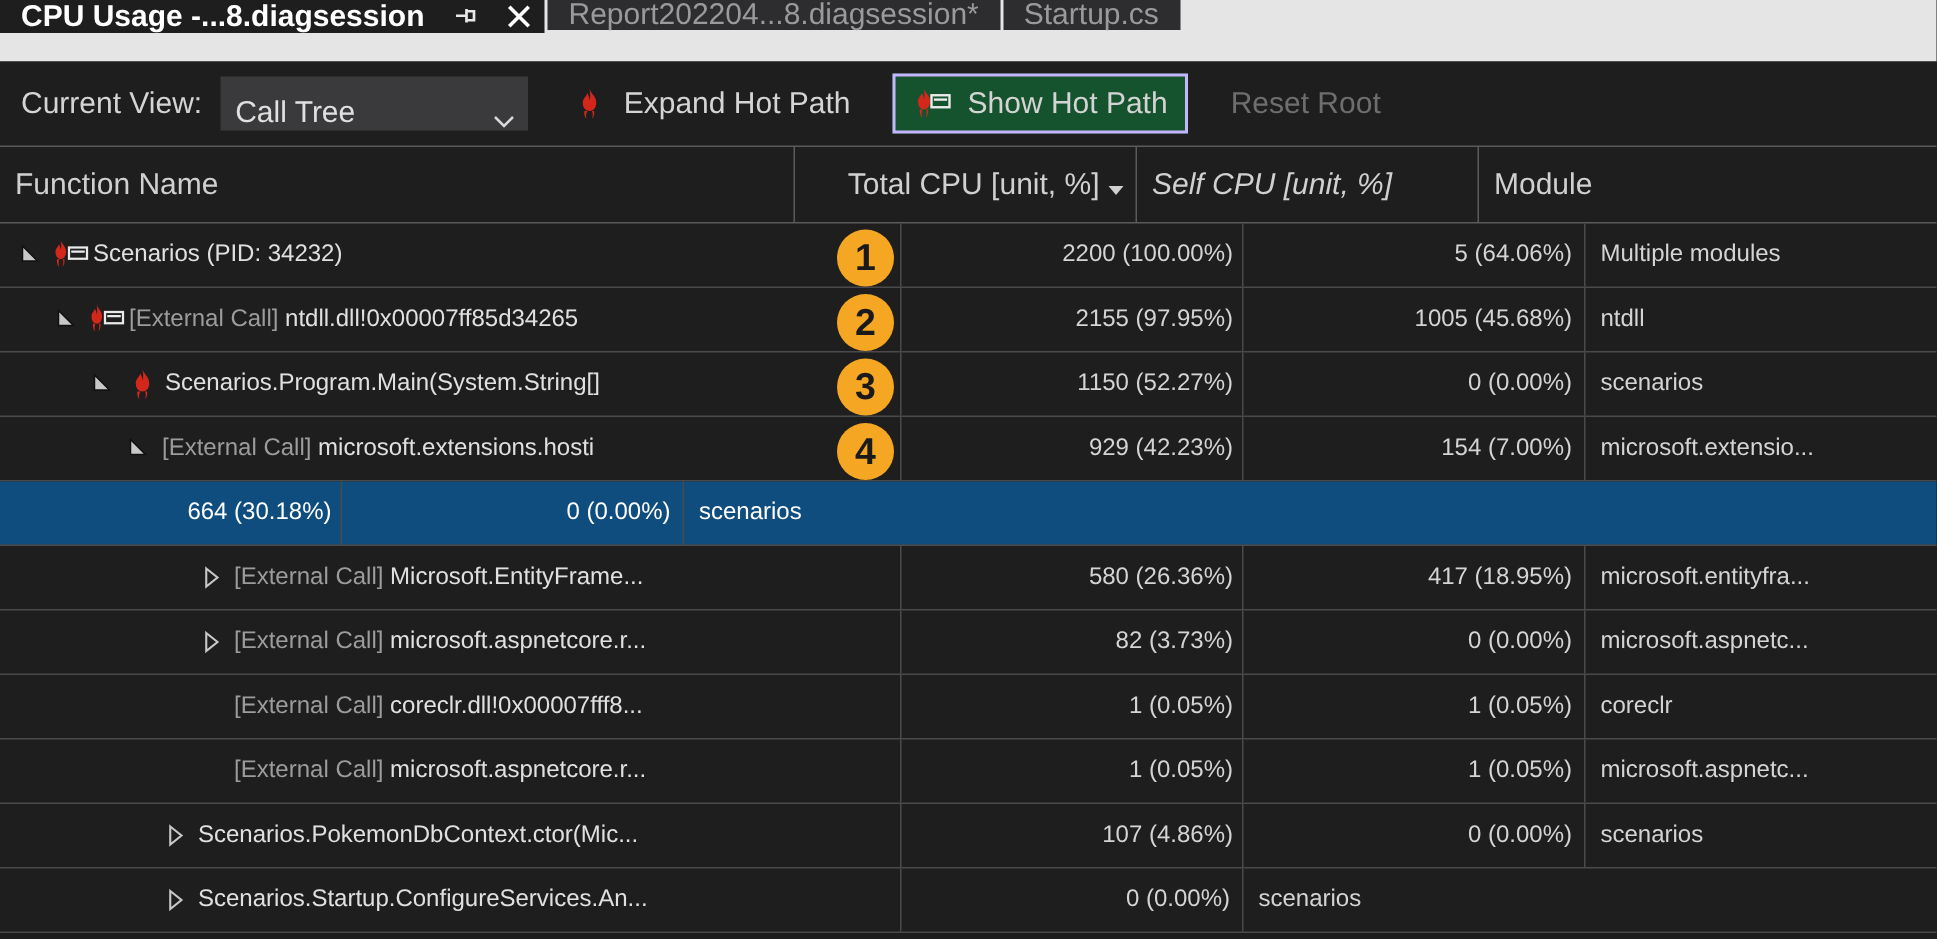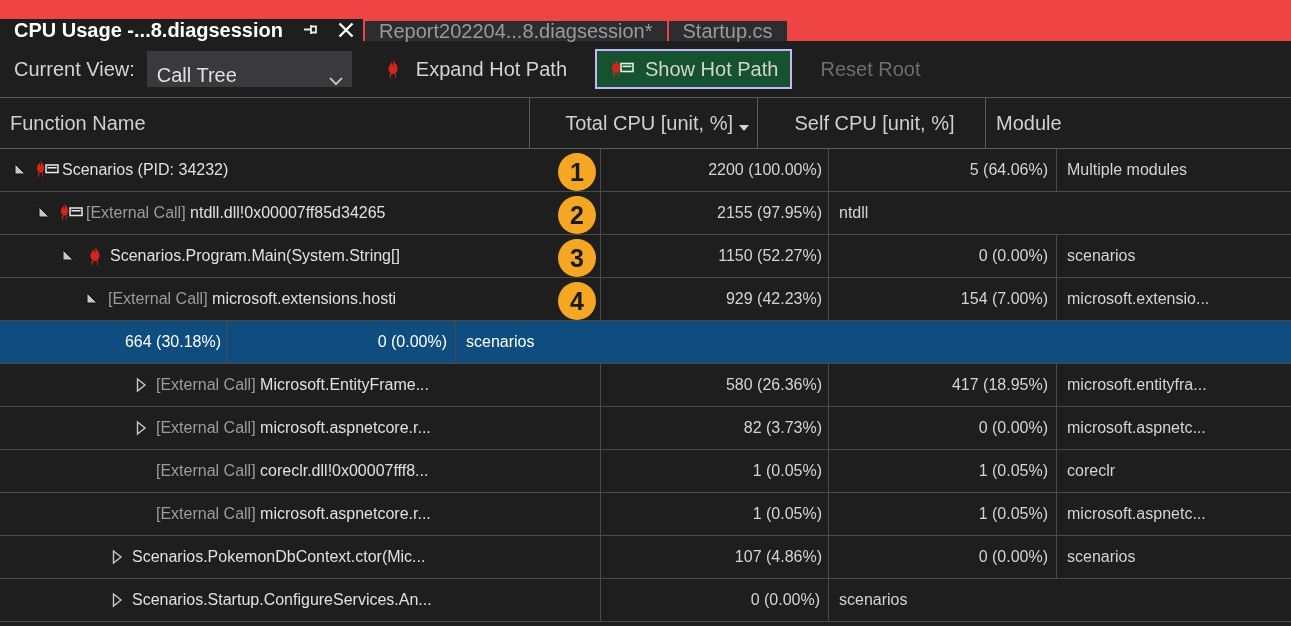--- a/index.html
+++ b/index.html
@@ -10,23 +10,23 @@
     width: 1291px; height: 626px;
     font-family: "Liberation Sans", sans-serif;
     color: #CCCCCC;
     overflow: hidden;
     -webkit-font-smoothing: antialiased;
   }
   .root { position: relative; width: 1291px; height: 626px; }
 
   
   .tabbar {
-    display: flex; align-items: flex-end;
+    display: flex; align-items: flex-start;
     height: 41px;
-    background: #ef4444;
+    background: #e5e5e5;
   }
   .tab {
     display: flex; align-items: center;
     padding: 0 14px 0 14px;
     font-size: 20px;
     white-space: nowrap;
     background: #2D2D30;
     color: #9A9A9A;
   }
   .tab.active {
@@ -90,21 +90,21 @@
   .hcell {
     display: flex; align-items: center;
     font-size: 20px; color: #D0D0D0;
     box-sizing: border-box;
     border-right: 1px solid #5A5A5A;
     padding: 0 10px;
     white-space: nowrap;
   }
   .hcell.c0 { width: 530px; }
   .hcell.c1 { width: 228px; justify-content: flex-end; padding-right: 6px; }
-  .hcell.c2 { width: 228px; justify-content: center; padding-right: 4px; }
+  .hcell.c2 { width: 228px; justify-content: flex-start; padding-right: 4px; font-style: italic; }
   .hcell.c3 { width: 234px; border-right: none; }
   .sortarrow { margin-left: 4px; width: 14px; height: 14px; }
 
   .row { display: flex; height: 43px; box-sizing: border-box; border-bottom: 1px solid #4A4A4A; }
   .row.sel { background: #0E4D7D; }
   .cell {
     display: flex; align-items: center;
     font-size: 16px;
     box-sizing: border-box;
     border-right: 1px solid #4A4A4A;
@@ -275,20 +275,21 @@
                 <path d="M6.5 1 C7.4 4.2 10 5.2 10 8.8 C10 12 8.4 13.8 6.5 13.8 C4.6 13.8 3 12 3 8.8 C3 6.6 4.8 5.6 5.3 3.8 C6 5.2 6.5 6.3 6.5 7.8 C7 6.3 6.8 3 6.5 1 Z" fill="#D4271C"></path>
                 <path d="M4 13.8 C3.7 16 4.5 18.3 5.4 18.8 C4.7 16.8 5.2 14.9 5.6 13.8 Z" fill="#D4271C"></path>
                 <path d="M8.9 13.8 C9.3 16 8.5 18.3 7.6 18.8 C8.5 16.8 8.2 14.9 7.9 13.8 Z" fill="#D4271C"></path>
                 <rect x="12" y="6" width="12" height="7.5" fill="none" stroke="#EAEAEA" stroke-width="1.5"></rect>
                 <rect x="13.5" y="8" width="9" height="1.5" fill="#EAEAEA"></rect>
               </svg>
             </span>
             <span class="fname"><span class="ext">[External Call] </span><span>ntdll.dll!0x00007ff85d34265</span></span>
           </div>
           <div class="cell c1">2155 (97.95%)</div>
+          <div class="cell c2">1005 (45.68%)</div>
           <div class="cell c3">ntdll</div>
         </div>
         <div class="row">
           <div class="cell c0">
             <span style="flex: 0 0 auto; width: 56px;"></span>
             <span class="expander">
               <svg width="18" height="18" viewBox="0 0 18 18">
                 <path d="M3 3 L13 13 L3 13 Z" fill="#C8C8C8" stroke="#101010" stroke-width="1"></path>
               </svg>
             </span>

